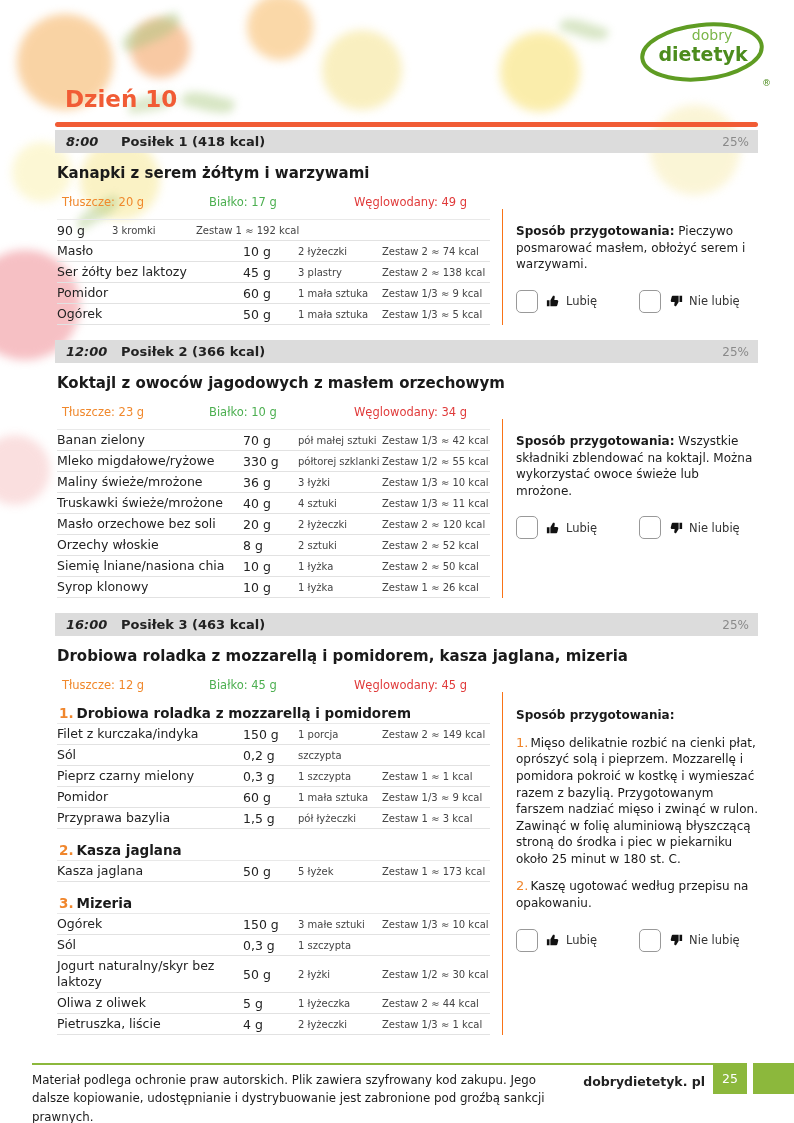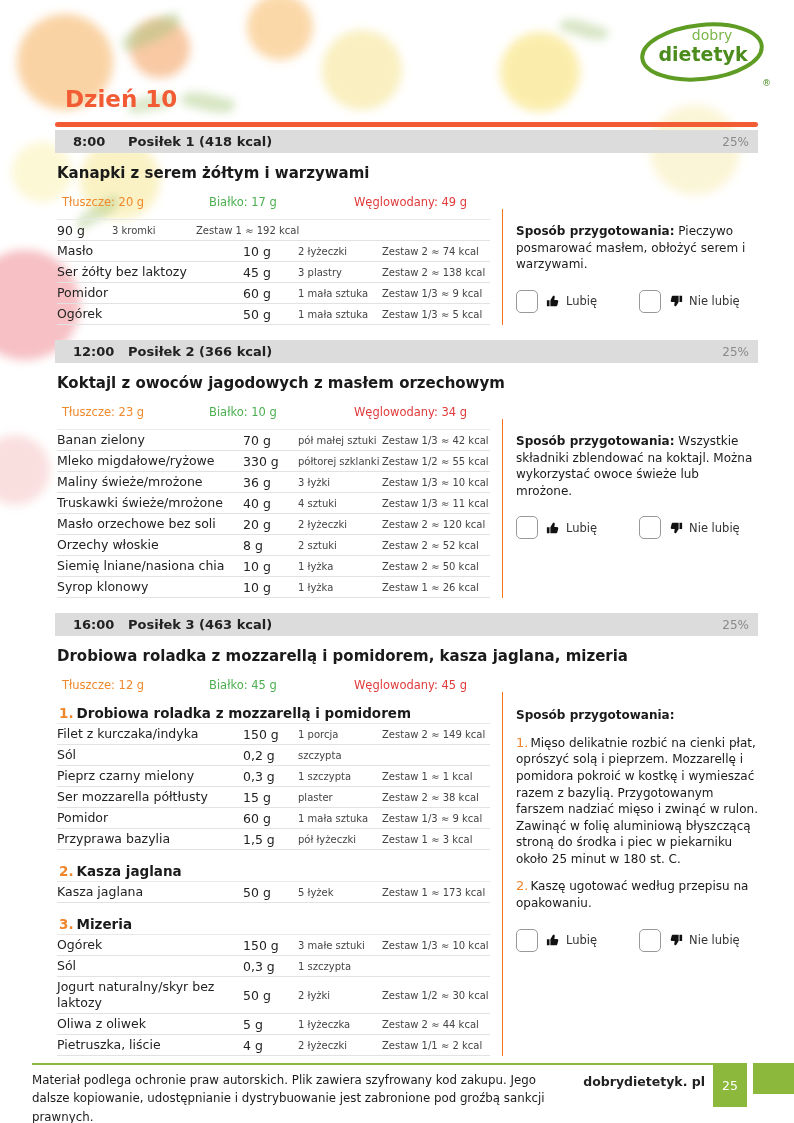--- a/index.html
+++ b/index.html
@@ -10,21 +10,21 @@
   .blob{position:absolute;filter:blur(5px);opacity:.5;border-radius:50%;}
   .leaf{position:absolute;filter:blur(4px);opacity:.45;border-radius:50% 10% 50% 10%;}
   
   .content{position:relative;z-index:1;}
   .logo{position:absolute;top:14px;left:636px;width:140px;height:80px;}
   .day-title{margin:0;padding:86px 0 0 65px;font-size:23px;font-weight:bold;color:#f15c35;}
   .top-bar{margin:10px 0 0 55px;width:703px;height:5px;background:#f15c35;border-radius:3px;}
   .meal-header{margin:3px 0 0 55px;width:703px;height:23px;background:#dcdcdc;
                display:flex;align-items:center;font-size:13px;color:#222;}
   .meal-header.gap{margin-top:15px;}
-  .meal-time{margin-left:18px;width:55px;font-weight:600;}
+  .meal-time{margin-left:11px;width:55px;font-weight:600;font-style:italic;}
   .meal-name{font-weight:600;}
   .meal-pct{margin-left:auto;margin-right:9px;color:#8a8a8a;font-size:12px;}
   .dish-title{margin:11px 0 0 57px;font-size:15px;font-weight:bold;}
   .macros{display:flex;margin:13px 0 0 62px;font-size:11.5px;}
   .m-fat{width:147px;color:#f0882c;}
   .m-protein{width:145px;color:#4caf50;}
   .m-carbs{color:#e03a3a;text-align:center;}
   .meal-body{display:flex;margin:0 36px 0 57px;}
   .left-col{width:436px;}
   .right-col{width:244px;margin-left:12px;border-left:1px solid #f97316;padding-left:13px;}
@@ -43,21 +43,21 @@
   .step-num{color:#f0862c;font-size:13px;margin-right:2px;}
   .likes{display:flex;margin-top:17px;}
   .like-item{display:flex;align-items:center;font-size:11.5px;color:#333;}
   .like-item+.like-item{margin-left:42px;}
   .checkbox{width:20px;height:21px;border:1.5px solid #999;border-radius:5px;background:#fff;margin-right:8px;cursor:pointer;}
   .thumb{margin-right:6px;}
   
   .footer-line{position:absolute;left:32px;top:1063px;width:681px;height:2px;background:#8cb83c;z-index:1;}
   .footer-text{position:absolute;left:32px;top:1071px;width:520px;font-size:11.8px;line-height:1.55;color:#1a1a1a;z-index:1;}
   .brand{position:absolute;left:565px;top:1074px;width:140px;text-align:right;font-size:12.5px;font-weight:bold;color:#222;z-index:1;}
-  .page-box{position:absolute;left:713px;top:1063px;width:34px;height:44px;background:#8cb83c;color:#fff;
+  .page-box{position:absolute;left:713px;top:1063px;width:34px;height:31px;background:#8cb83c;color:#fff;
             display:flex;align-items:center;justify-content:center;font-size:12.5px;z-index:1;}
   .edge-box{position:absolute;left:753px;top:1063px;width:41px;height:31px;background:#8cb83c;z-index:1;}
 </style>
 </head>
 <body>
 
 <div class="page">
 
   <div class="bg">
     <div class="blob" style="left:17px;top:14px;width:96px;height:96px;background:#f5a84c;"></div>
@@ -284,26 +284,20 @@
               <span class="c-measure">szczypta</span>
               <span class="c-zestaw"></span>
             </div>
             <div class="ing-row">
               <span class="c-name">Pieprz czarny mielony</span>
               <span class="c-qty">0,3 g</span>
               <span class="c-measure">1 szczypta</span>
               <span class="c-zestaw">Zestaw 1 ≈ 1 kcal</span>
             </div>
             <div class="ing-row">
-              <span class="c-name">Ser mozzarella półtłusty</span>
-              <span class="c-qty">15 g</span>
-              <span class="c-measure">plaster</span>
-              <span class="c-zestaw">Zestaw 2 ≈ 38 kcal</span>
-            </div>
-            <div class="ing-row">
               <span class="c-name">Pomidor</span>
               <span class="c-qty">60 g</span>
               <span class="c-measure">1 mała sztuka</span>
               <span class="c-zestaw">Zestaw 1/3 ≈ 9 kcal</span>
             </div>
             <div class="ing-row">
               <span class="c-name">Przyprawa bazylia</span>
               <span class="c-qty">1,5 g</span>
               <span class="c-measure">pół łyżeczki</span>
               <span class="c-zestaw">Zestaw 1 ≈ 3 kcal</span>
@@ -347,21 +341,21 @@
             <div class="ing-row">
               <span class="c-name">Oliwa z oliwek</span>
               <span class="c-qty">5 g</span>
               <span class="c-measure">1 łyżeczka</span>
               <span class="c-zestaw">Zestaw 2 ≈ 44 kcal</span>
             </div>
             <div class="ing-row">
               <span class="c-name">Pietruszka, liście</span>
               <span class="c-qty">4 g</span>
               <span class="c-measure">2 łyżeczki</span>
-              <span class="c-zestaw">Zestaw 1/1 ≈ 2 kcal</span>
+              <span class="c-zestaw">Zestaw 1/3 ≈ 1 kcal</span>
             </div>
           </div>
         </div>
 
         <div class="right-col">
           <div class="prep" style="margin-top:15px;">
             <span class="prep-label">Sposób przygotowania:</span>
           </div>
           <div class="prep-step">
             <span class="step-num">1.</span><span>Mięso delikatnie rozbić na cienki płat, oprószyć solą i pieprzem. Mozzarellę i pomidora pokroić w kostkę i wymieszać razem z bazylią. Przygotowanym farszem nadziać mięso i zwinąć w rulon. Zawinąć w folię aluminiową błyszczącą stroną do środka i piec w piekarniku około 25 minut w 180 st. C.</span>

